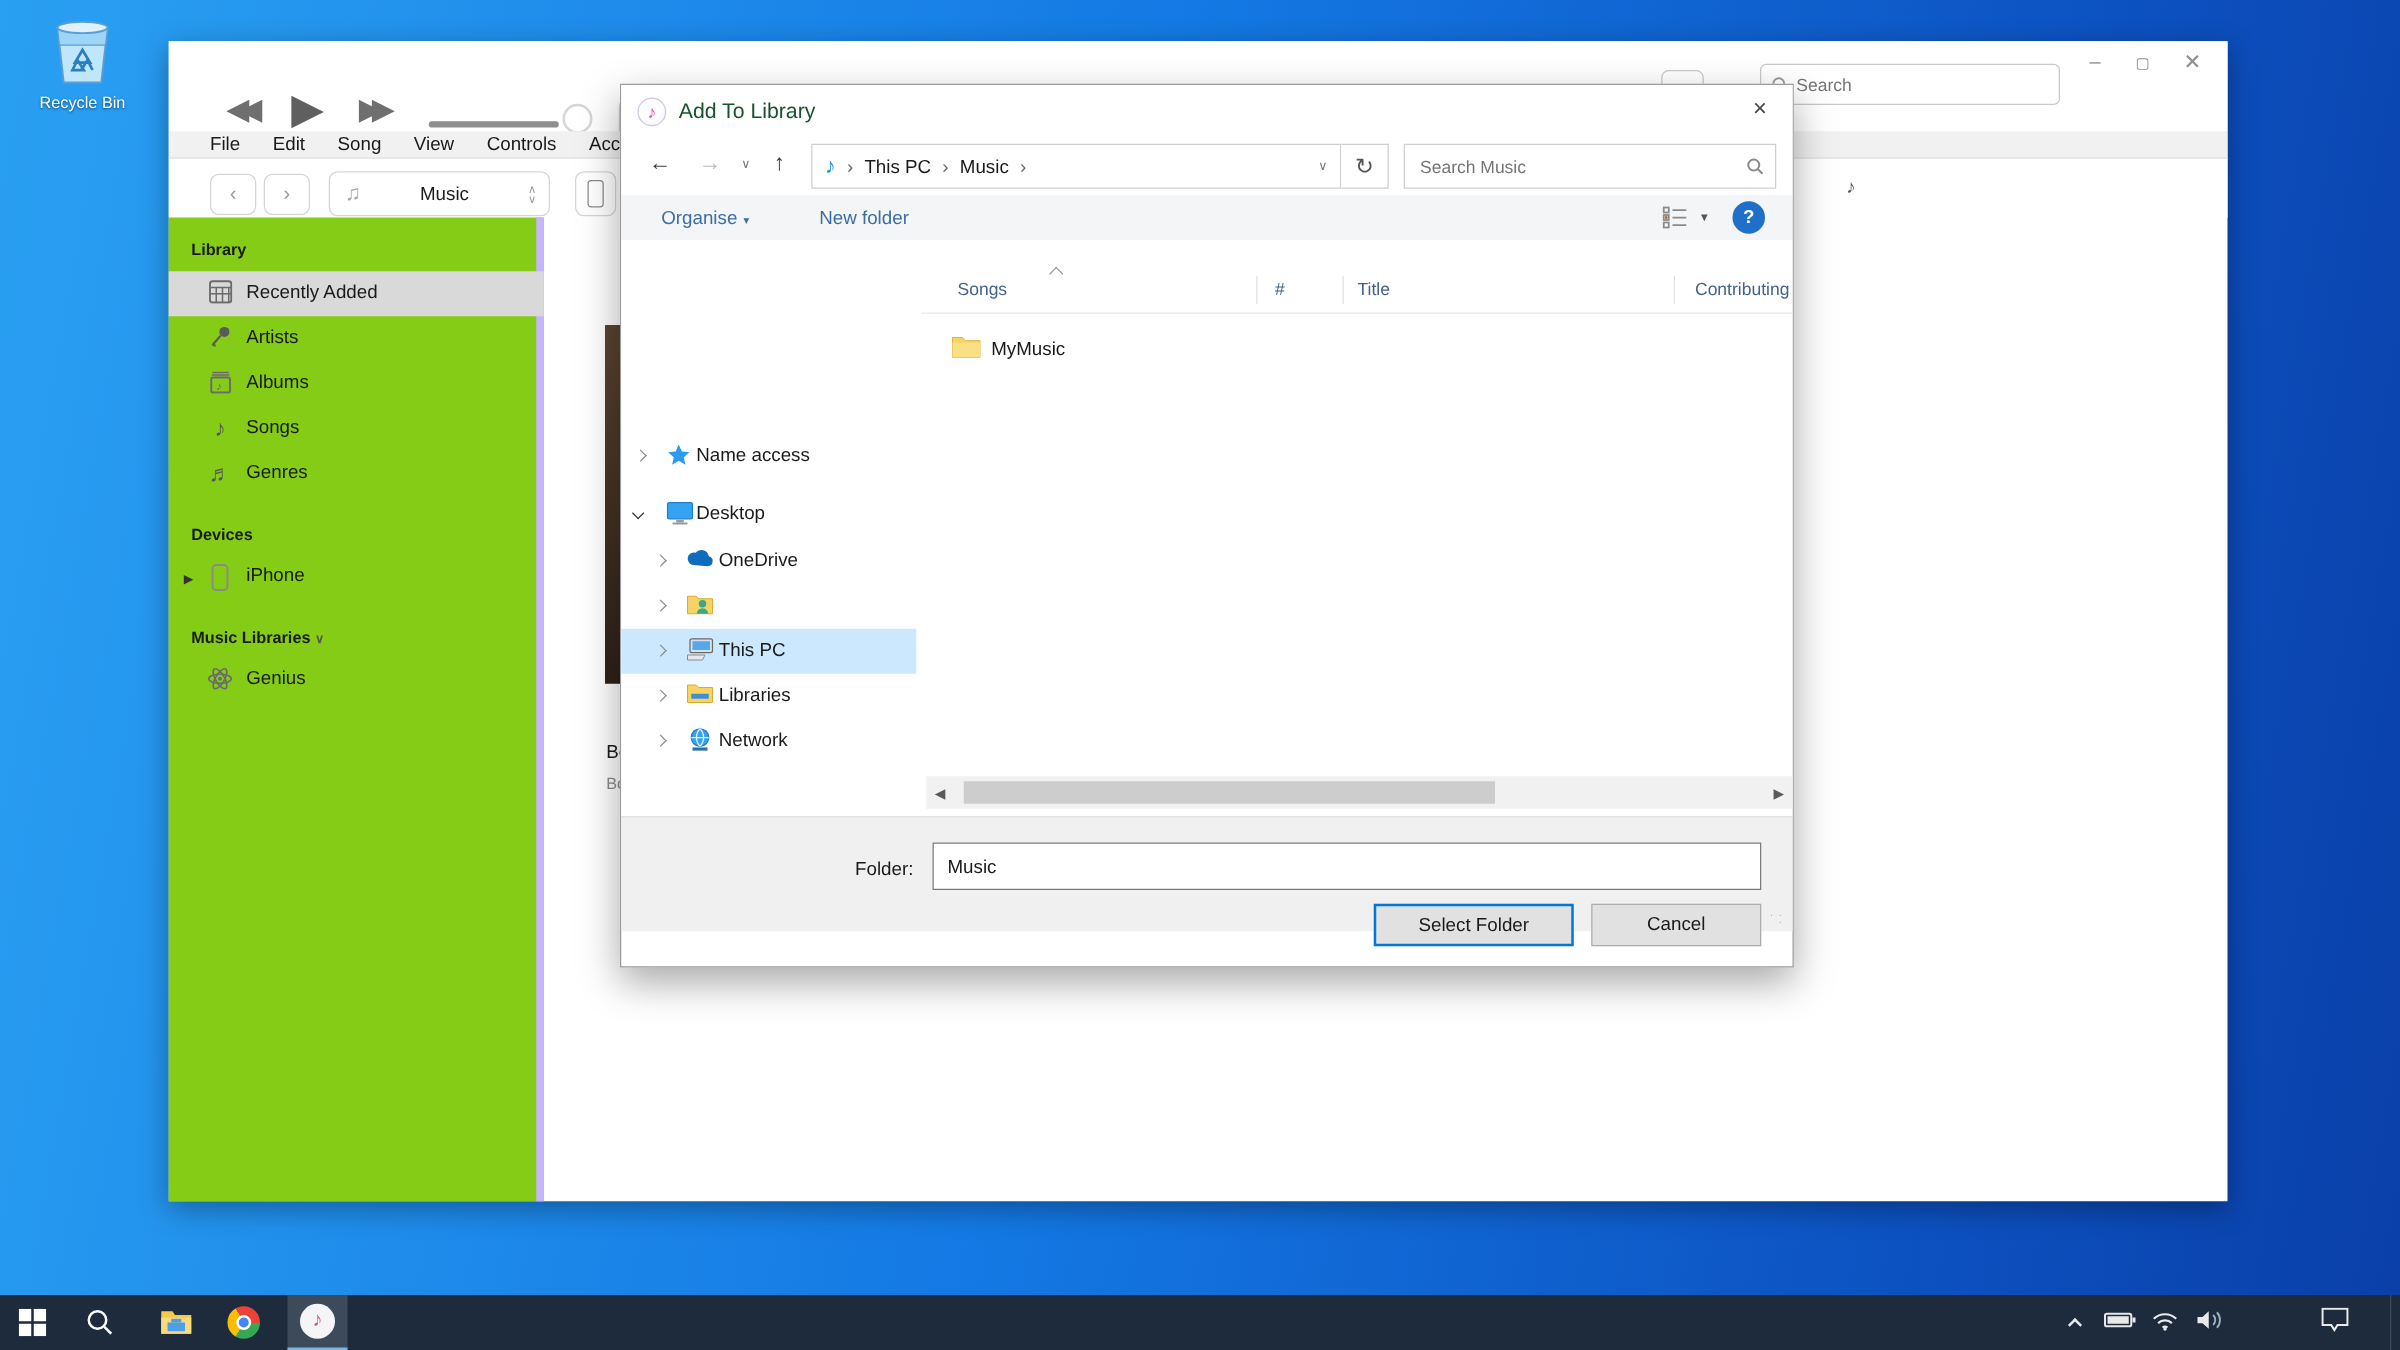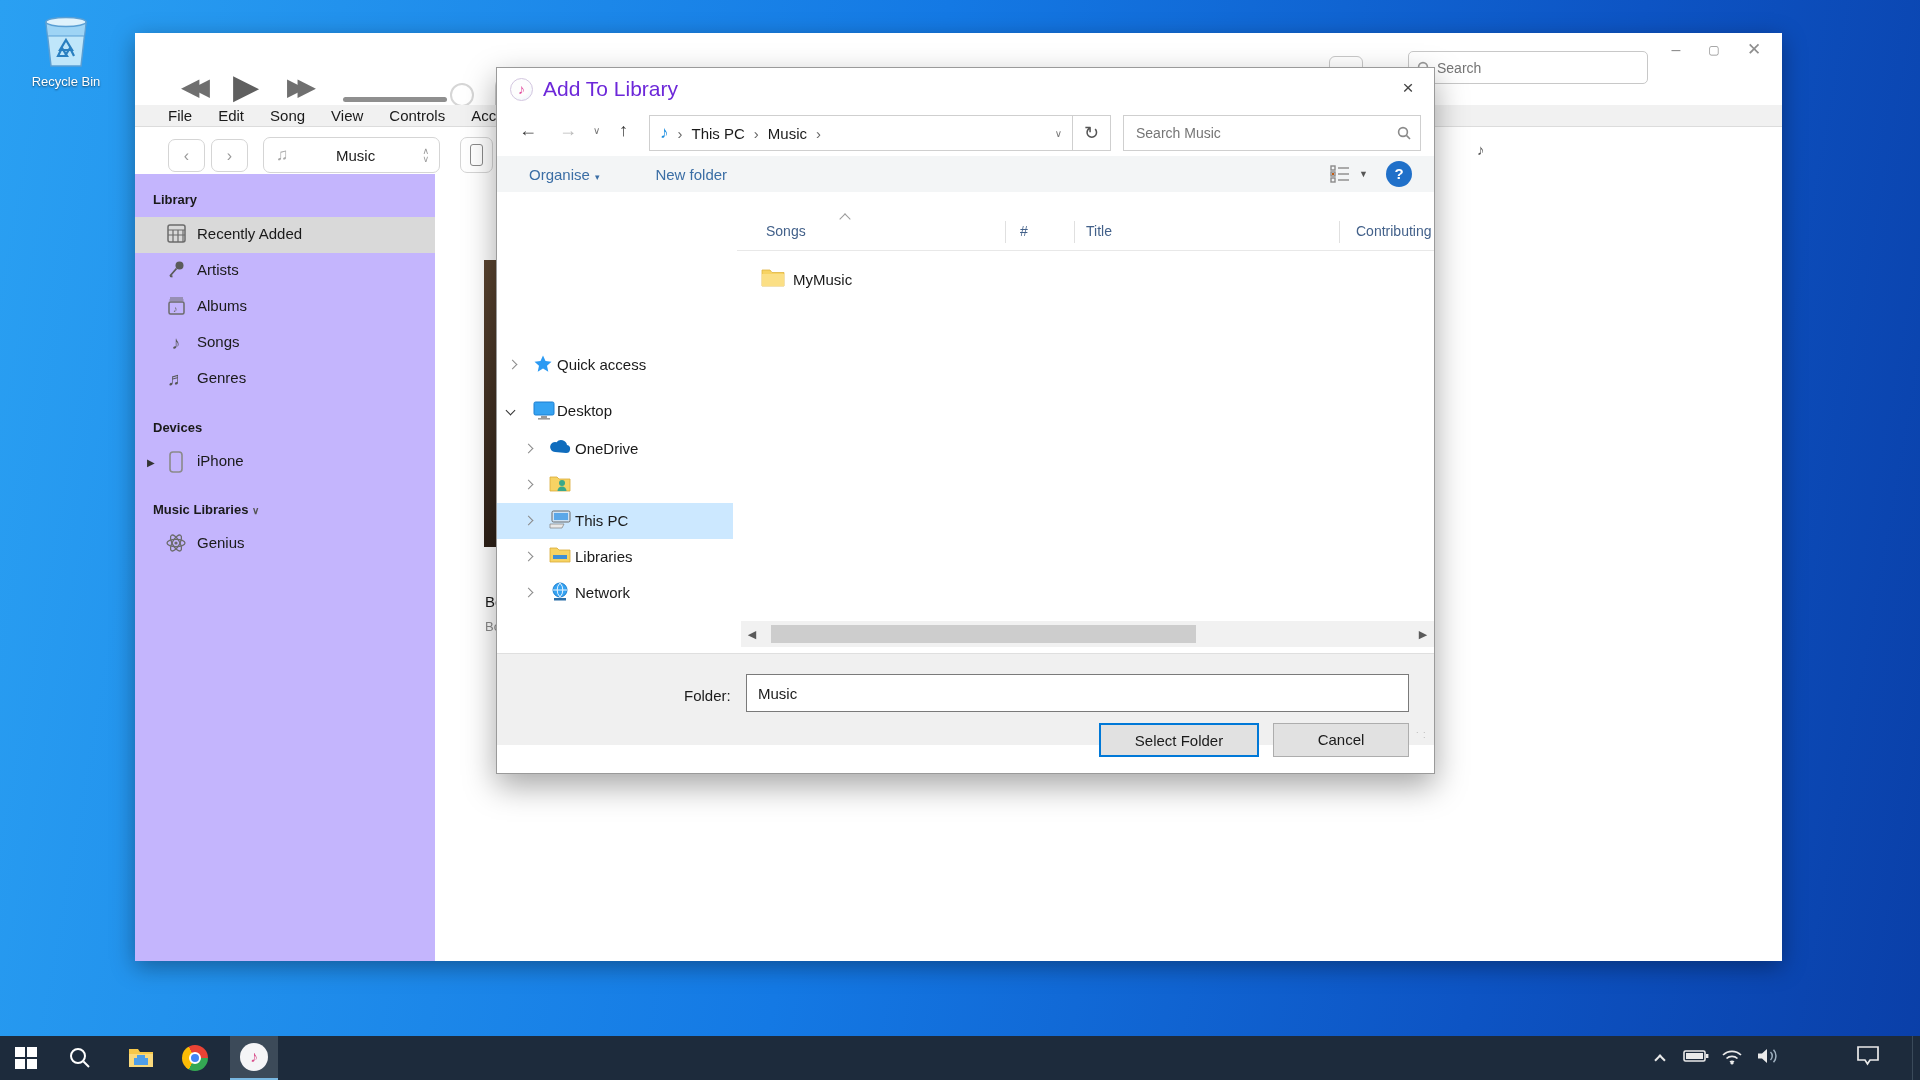--- a/index.html
+++ b/index.html
@@ -54,21 +54,21 @@
                border:1px solid #d5d5d5; border-radius:7px; background:#fff;
                display:flex; align-items:center; }
   .mus-combo .mnote { color:#a8a8a8; font-size:17px; margin-left:12px; }
   .mus-combo .val { flex:1; text-align:center; font-size:15px; color:#1a1a1a; }
   .mus-combo .spin { color:#9a9a9a; font-size:9px; line-height:8px; margin-right:10px; text-align:center; }
   .phone-btn { position:absolute; left:325px; top:10px; width:33px; height:36px;
                border:1px solid #d5d5d5; border-radius:7px; }
   .phone-glyph { width:13px; height:22px; border:1.6px solid #8a8a8a; border-radius:3px; margin:6px auto; }
 
   .it-sidebar { position:absolute; left:0; top:141px; width:300px; height:787px;
-                background:#c4b5fd; border-right:1px solid #c4b5fd; }
+                background:#84cc16; border-right:6px solid #c4b5fd; }
   .sb-head { position:absolute; left:18px; font-size:13px; font-weight:bold; color:#1a1a1a; }
   .sb-row { position:absolute; left:0; width:300px; height:36px; }
   .sb-row.sel { background:#d9d9d9; }
   .sb-ic { position:absolute; left:30px; top:7px; width:22px; height:22px; text-align:center;
            color:#555; font-size:18px; line-height:22px; }
   .sb-lbl { position:absolute; left:62px; top:8px; font-size:15px; color:#1a1a1a; }
   .sb-tri { position:absolute; left:12px; top:13px; color:#333; font-size:10px; }
   .sb-chev { font-size:10px; color:#555; }
 
   .album-sliver { position:absolute; left:349px; top:227px; width:12px; height:287px;
@@ -79,21 +79,21 @@
 
   
   .dlg { position:absolute; left:496px; top:67px; width:939px; height:707px; background:#fff;
          border:1px solid #9a9a9a; box-shadow:0 12px 30px rgba(0,0,0,.35); }
   .dlg-title { position:absolute; left:0; top:0; width:100%; height:42px; background:#fff;
                display:flex; align-items:center; }
   .dlg-appicon { width:23px; height:23px; border-radius:50%; margin-left:13px;
                  background:radial-gradient(circle at 35% 30%, #fdfdfd 55%, #e8f1fb 100%);
                  border:1px solid #d3c6e0; text-align:center; }
   .dlg-appicon span { font-size:14px; line-height:21px; color:#e1489b; }
-  .dlg-title .t { font-size:21px; color:#6d28d9; margin-left:10px; }
+  .dlg-title .t { font-size:17px; color:#14532d; margin-left:10px; }
   .dlg-close { position:absolute; right:4px; top:0; width:44px; height:40px; text-align:center;
                line-height:40px; font-size:19px; color:#444; }
 
   .dlg-nav { position:absolute; left:0; top:42px; width:100%; height:46px; background:#fff; }
   .dn-ico { position:absolute; top:10px; font-size:18px; color:#555; }
   .dn-back{ left:22px; color:#3b3b3b; } .dn-fwd{ left:62px; color:#b9b9b9; }
   .dn-drop{ left:96px; top:15px; font-size:10px; color:#777; }
   .dn-up  { left:122px; color:#3b3b3b; }
   .addr { position:absolute; left:152px; top:5px; width:424px; height:36px;
           border:1px solid #cfcfcf; background:#fff; display:flex; align-items:center; }
@@ -379,21 +379,21 @@
     <div class="dlg-content">
       <div class="tree">
 
         <div class="trow" style="top:155px;">
           <span class="t-chev" style="left:12px;"></span>
           <span class="t-ic" style="left:36px;">
             <svg width="20" height="20" viewBox="0 0 20 20">
                 <path d="M10 1.5 l2.5 5.6 6 .6 -4.5 4 1.3 6 -5.3 -3.2 -5.3 3.2 1.3 -6 -4.5 -4 6 -.6 Z" fill="#2b9af3"></path>
               </svg>
           </span>
-          <span class="t-lbl" style="left:60px;">Quick access</span>
+          <span class="t-lbl" style="left:60px;">Name access</span>
         </div>
 
         <div class="trow" style="top:201px;">
           <span class="t-chev down" style="left:10px;"></span>
           <span class="t-ic" style="left:36px;">
             <svg width="22" height="20" viewBox="0 0 22 20">
                 <rect x="1" y="2" width="20" height="13" rx="1.5" fill="#35a3f2" stroke="#1c7fd0"></rect>
                 <rect x="8" y="16" width="6" height="2" fill="#9a9a9a"></rect>
                 <rect x="5" y="18" width="12" height="1.6" fill="#9a9a9a"></rect>
               </svg>

